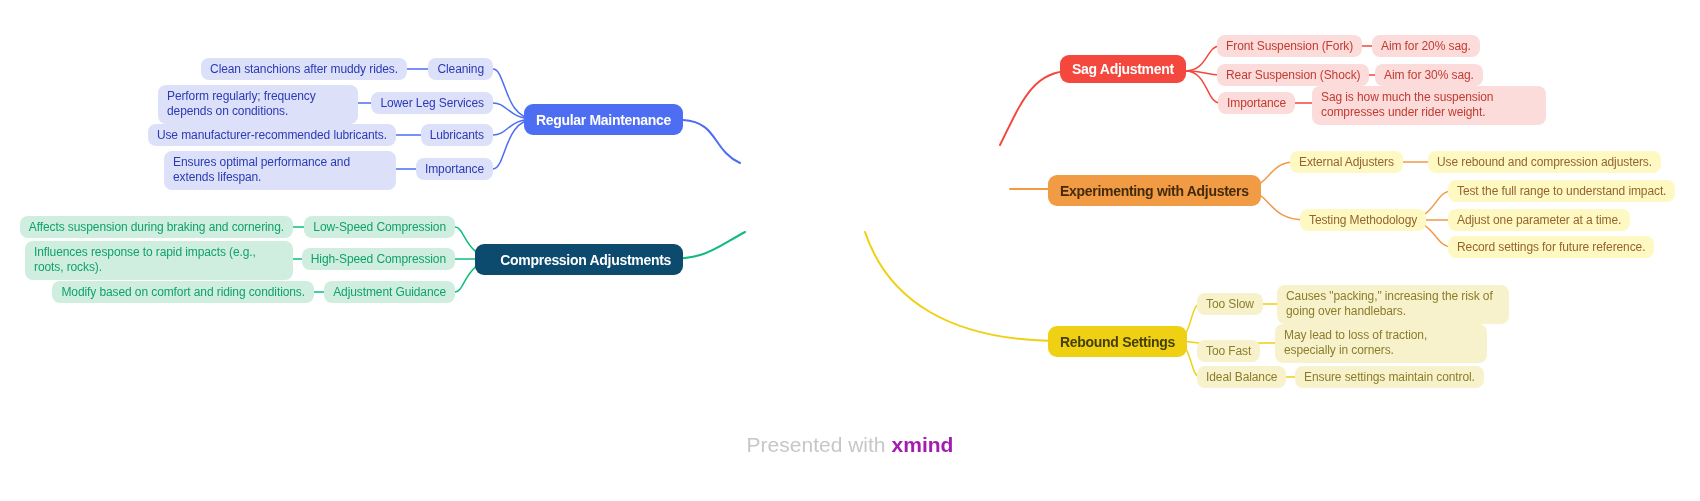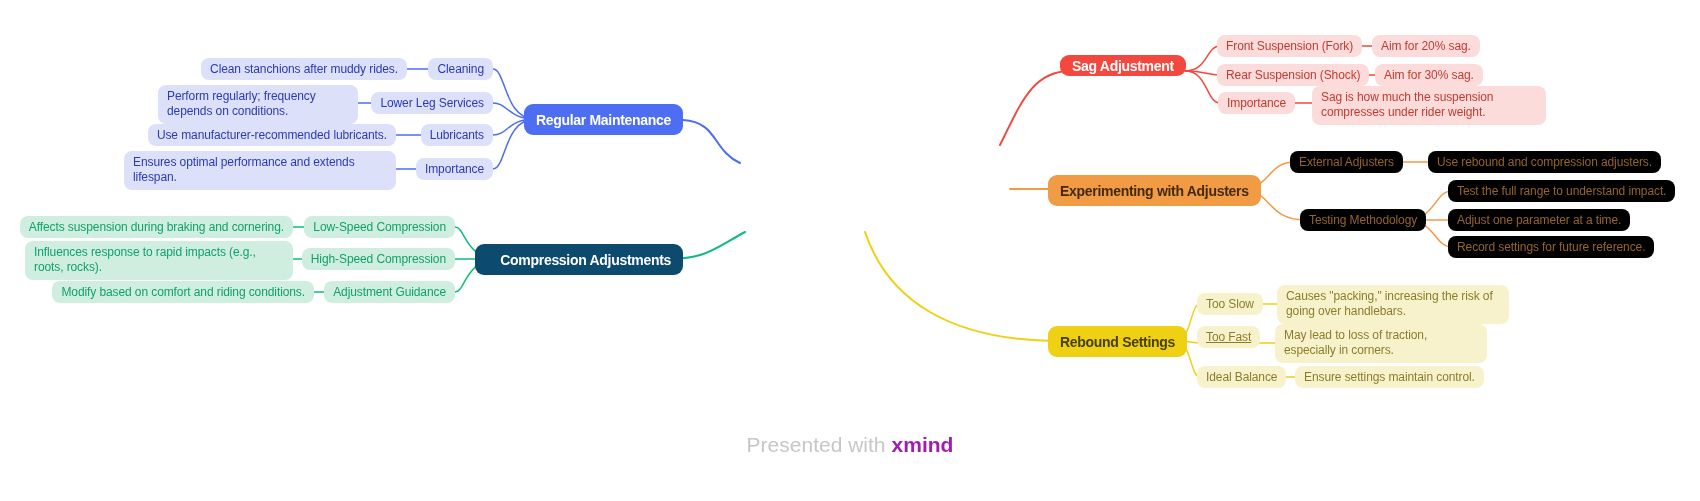--- a/index.html
+++ b/index.html
@@ -24,21 +24,21 @@
     justify-content:flex-start;align-items:flex-start;
   }
   
   .blue-main{background:#4D6DF3;}
   .blue-sub{background:#DCE1F9;color:#2B3AB5;}
   .green-main{background:#0c4a6e;padding-left:25px;}
   .green-sub{background:#CFEEDF;color:#0FA26B;}
   .red-main{background:#F4473D;}
   .red-sub{background:#FBDCDB;color:#C23B31;}
   .orange-main{background:#F19B44;color:#432A0B;}
-  .orange-sub{background:#000000;color:#96642B;}
+  .orange-sub{background:#fef9c3;color:#96642B;}
   .yellow-main{background:#EFD012;color:#45400A;}
   .yellow-sub{background:#F8F2CC;color:#8A7D2A;}
   .footer{
     position:absolute;left:0;right:0;top:433px;text-align:center;font-size:21px;color:#C7C7C7;
   }
   .footer .brand{font-weight:700;color:#a21caf;margin-left:6px;}
 </style>
 </head>
 <body>
 
@@ -111,49 +111,49 @@
 
 
   <div class="node main blue-main" style="right:1017px;top:104px;">Regular Maintenance</div>
   <div class="node pill blue-sub" style="right:1207px;top:58px;">Cleaning</div>
   <div class="node pill blue-sub" style="right:1207px;top:92px;">Lower Leg Services</div>
   <div class="node pill blue-sub" style="right:1207px;top:124px;">Lubricants</div>
   <div class="node pill blue-sub" style="right:1207px;top:158px;">Importance</div>
   <div class="node pill blue-sub" style="right:1293px;top:58px;">Clean stanchions after muddy rides.</div>
   <div class="node note blue-sub" style="right:1342px;top:85px;width:200px;">Perform regularly; frequency depends on conditions.</div>
   <div class="node pill blue-sub" style="right:1304px;top:124px;">Use manufacturer-recommended lubricants.</div>
-  <div class="node note blue-sub" style="right:1304px;top:151px;width:272px;">Ensures optimal performance and extends lifespan.</div>
+  <div class="node note blue-sub" style="right:1304px;top:151px;width:232px;">Ensures optimal performance and extends lifespan.</div>
 
   <div class="node main green-main" style="right:1017px;top:244px;">Compression Adjustments</div>
   <div class="node pill green-sub" style="right:1245px;top:216px;">Low-Speed Compression</div>
   <div class="node pill green-sub" style="right:1245px;top:248px;">High-Speed Compression</div>
   <div class="node pill green-sub" style="right:1245px;top:281px;">Adjustment Guidance</div>
   <div class="node pill green-sub" style="right:1407px;top:216px;">Affects suspension during braking and cornering.</div>
   <div class="node note green-sub" style="right:1407px;top:241px;width:268px;">Influences response to rapid impacts (e.g., roots, rocks).</div>
   <div class="node pill green-sub" style="right:1386px;top:281px;">Modify based on comfort and riding conditions.</div>
 
-  <div class="node main red-main" style="left:1060px;top:55px;height:21px;">Sag Adjustment</div>
+  <div class="node main red-main" style="left:1060px;top:55px;height:28px;">Sag Adjustment</div>
   <div class="node pill red-sub" style="left:1217px;top:35px;">Front Suspension (Fork)</div>
   <div class="node pill red-sub" style="left:1217px;top:64px;">Rear Suspension (Shock)</div>
   <div class="node pill red-sub" style="left:1218px;top:92px;">Importance</div>
   <div class="node pill red-sub" style="left:1372px;top:35px;">Aim for 20% sag.</div>
   <div class="node pill red-sub" style="left:1375px;top:64px;">Aim for 30% sag.</div>
   <div class="node note red-sub" style="left:1312px;top:86px;width:234px;">Sag is how much the suspension compresses under rider weight.</div>
 
   <div class="node main orange-main" style="left:1048px;top:175px;">Experimenting with Adjusters</div>
   <div class="node pill orange-sub" style="left:1290px;top:151px;">External Adjusters</div>
   <div class="node pill orange-sub" style="left:1300px;top:209px;">Testing Methodology</div>
   <div class="node pill orange-sub" style="left:1428px;top:151px;">Use rebound and compression adjusters.</div>
   <div class="node pill orange-sub" style="left:1448px;top:180px;">Test the full range to understand impact.</div>
   <div class="node pill orange-sub" style="left:1448px;top:209px;">Adjust one parameter at a time.</div>
   <div class="node pill orange-sub" style="left:1448px;top:236px;">Record settings for future reference.</div>
 
   <div class="node main yellow-main" style="left:1048px;top:326px;">Rebound Settings</div>
   <div class="node pill yellow-sub" style="left:1197px;top:293px;">Too Slow</div>
-  <div class="node pill yellow-sub" style="left:1197px;top:326px;text-decoration:underline;">Too Fast</div>
+  <div class="node pill yellow-sub" style="left:1197px;top:340px;">Too Fast</div>
   <div class="node pill yellow-sub" style="left:1197px;top:366px;">Ideal Balance</div>
   <div class="node note yellow-sub" style="left:1277px;top:285px;width:232px;">Causes "packing," increasing the risk of going over handlebars.</div>
   <div class="node note yellow-sub" style="left:1275px;top:324px;width:212px;">May lead to loss of traction, especially in corners.</div>
   <div class="node pill yellow-sub" style="left:1295px;top:366px;">Ensure settings maintain control.</div>
 
   <div class="footer">
     <span class="prefix">Presented with</span><span class="brand">xmind</span>
   </div>
 
 </div>

